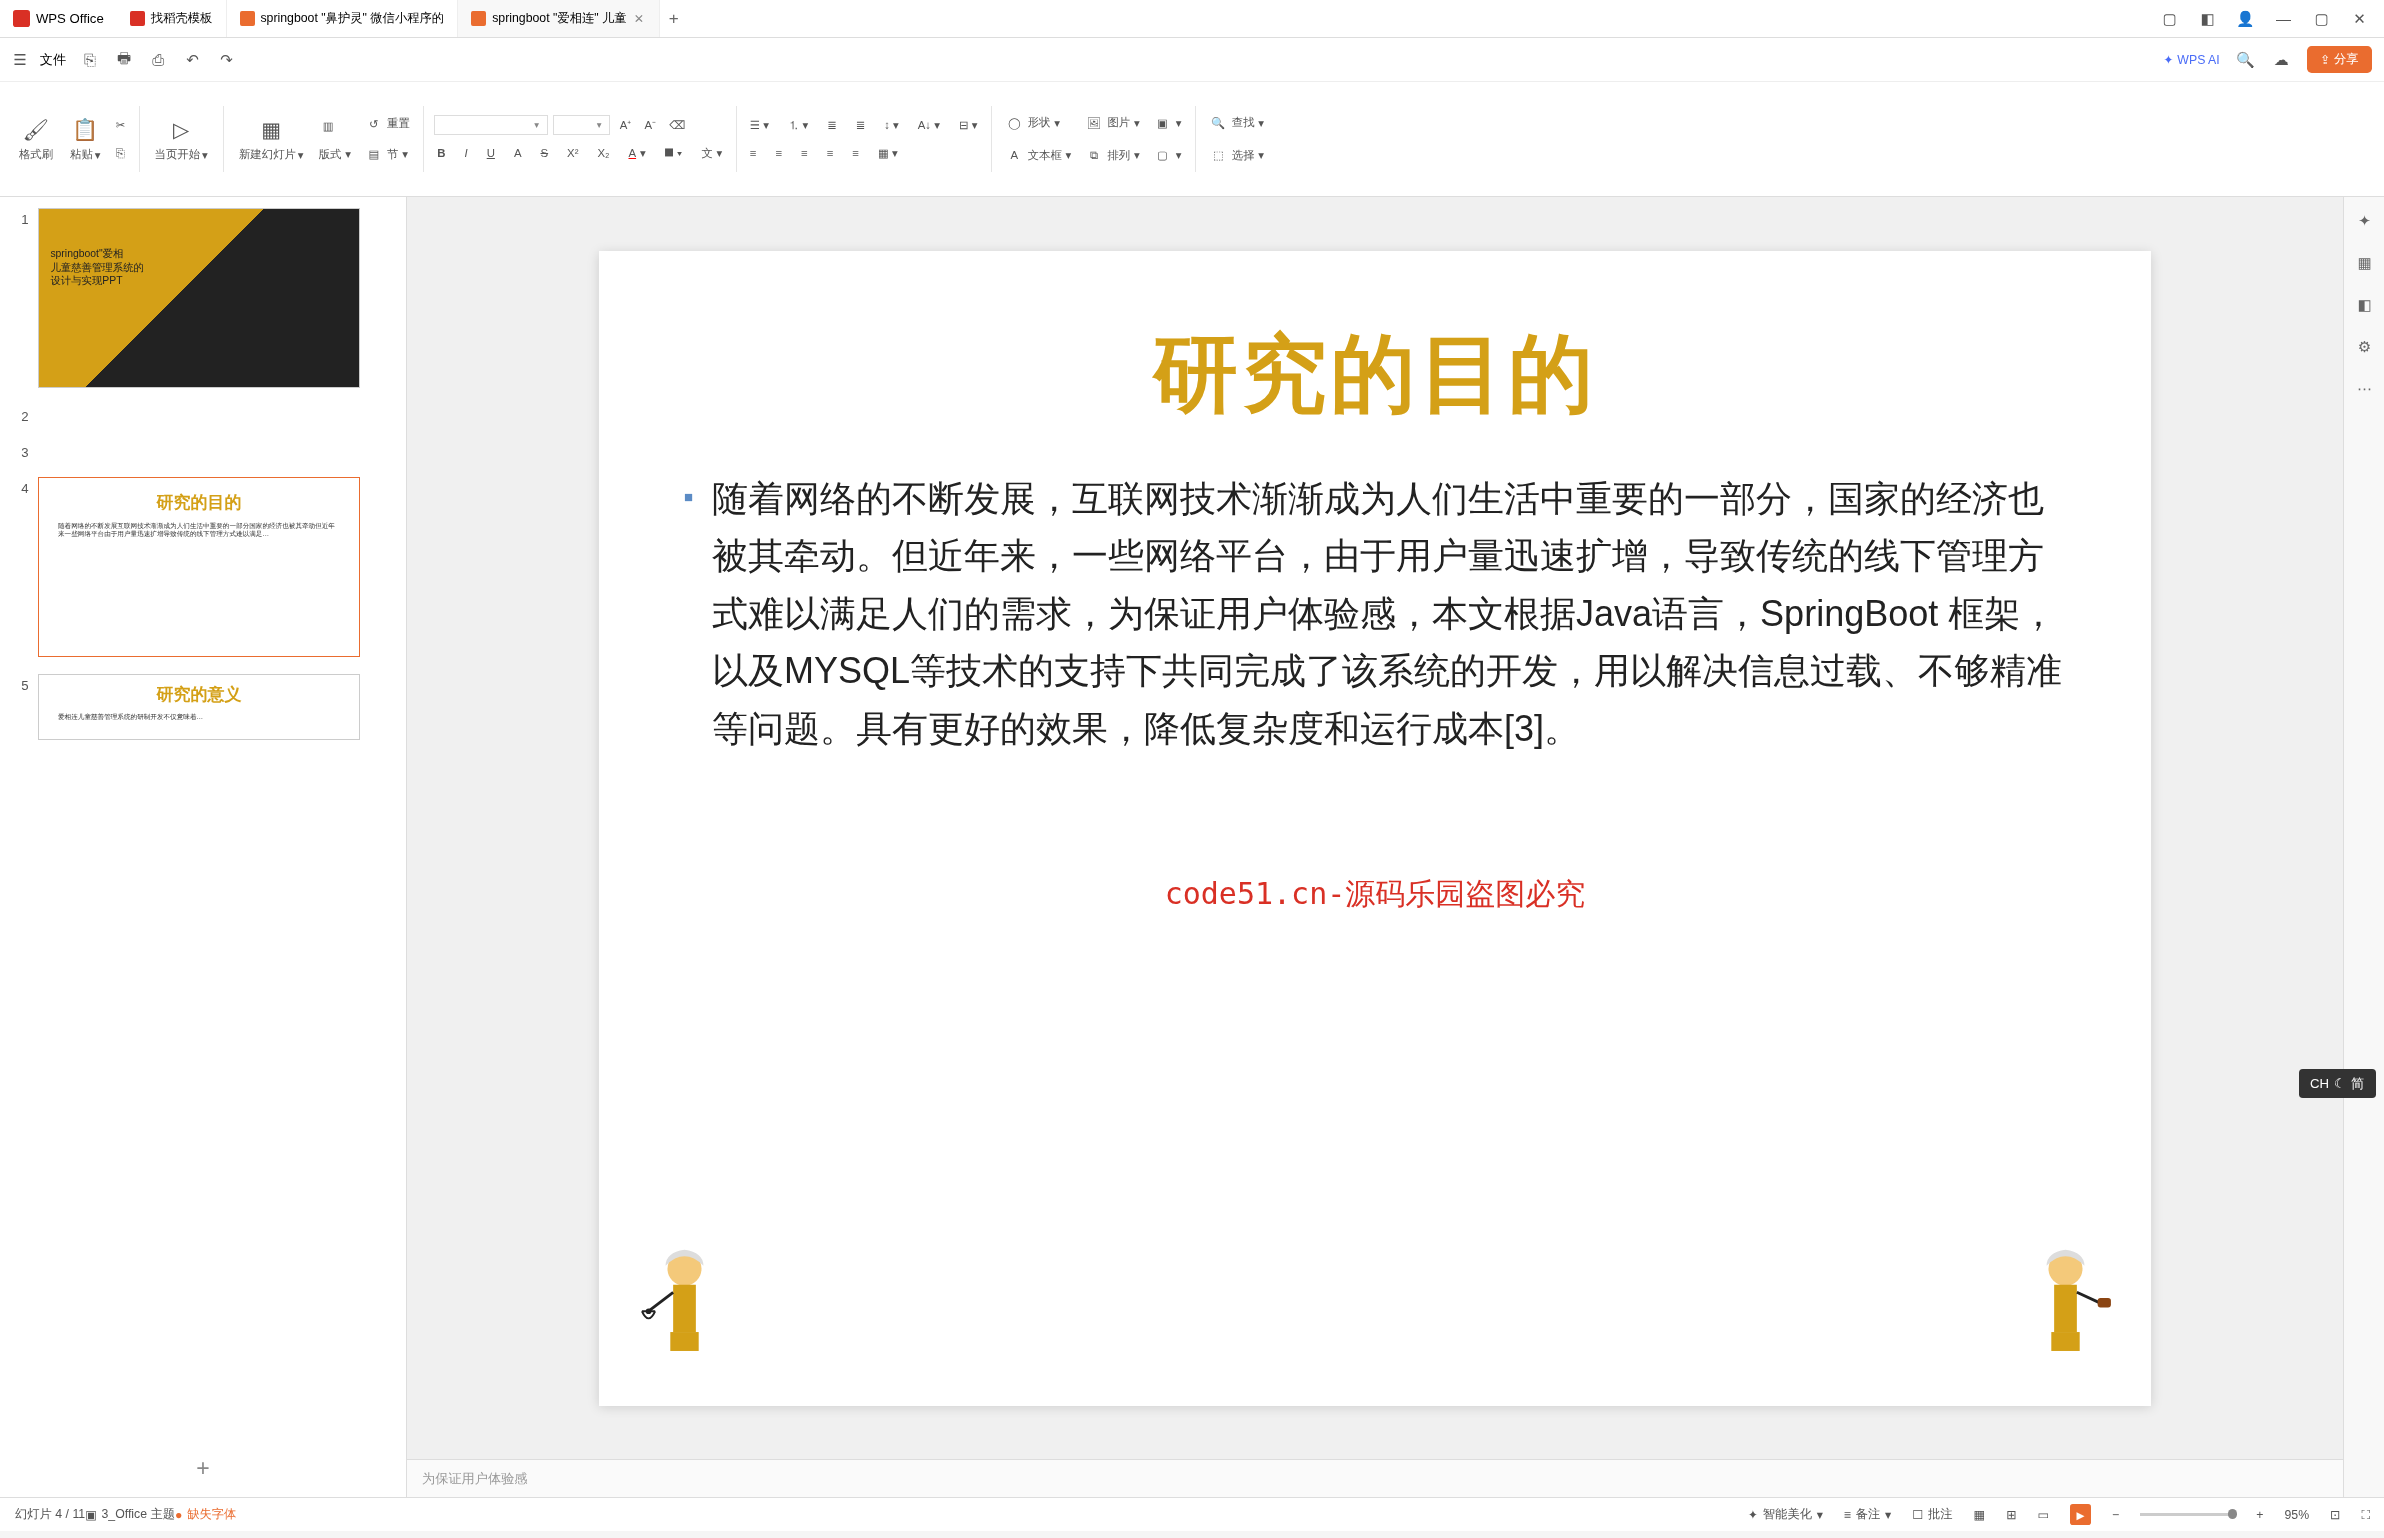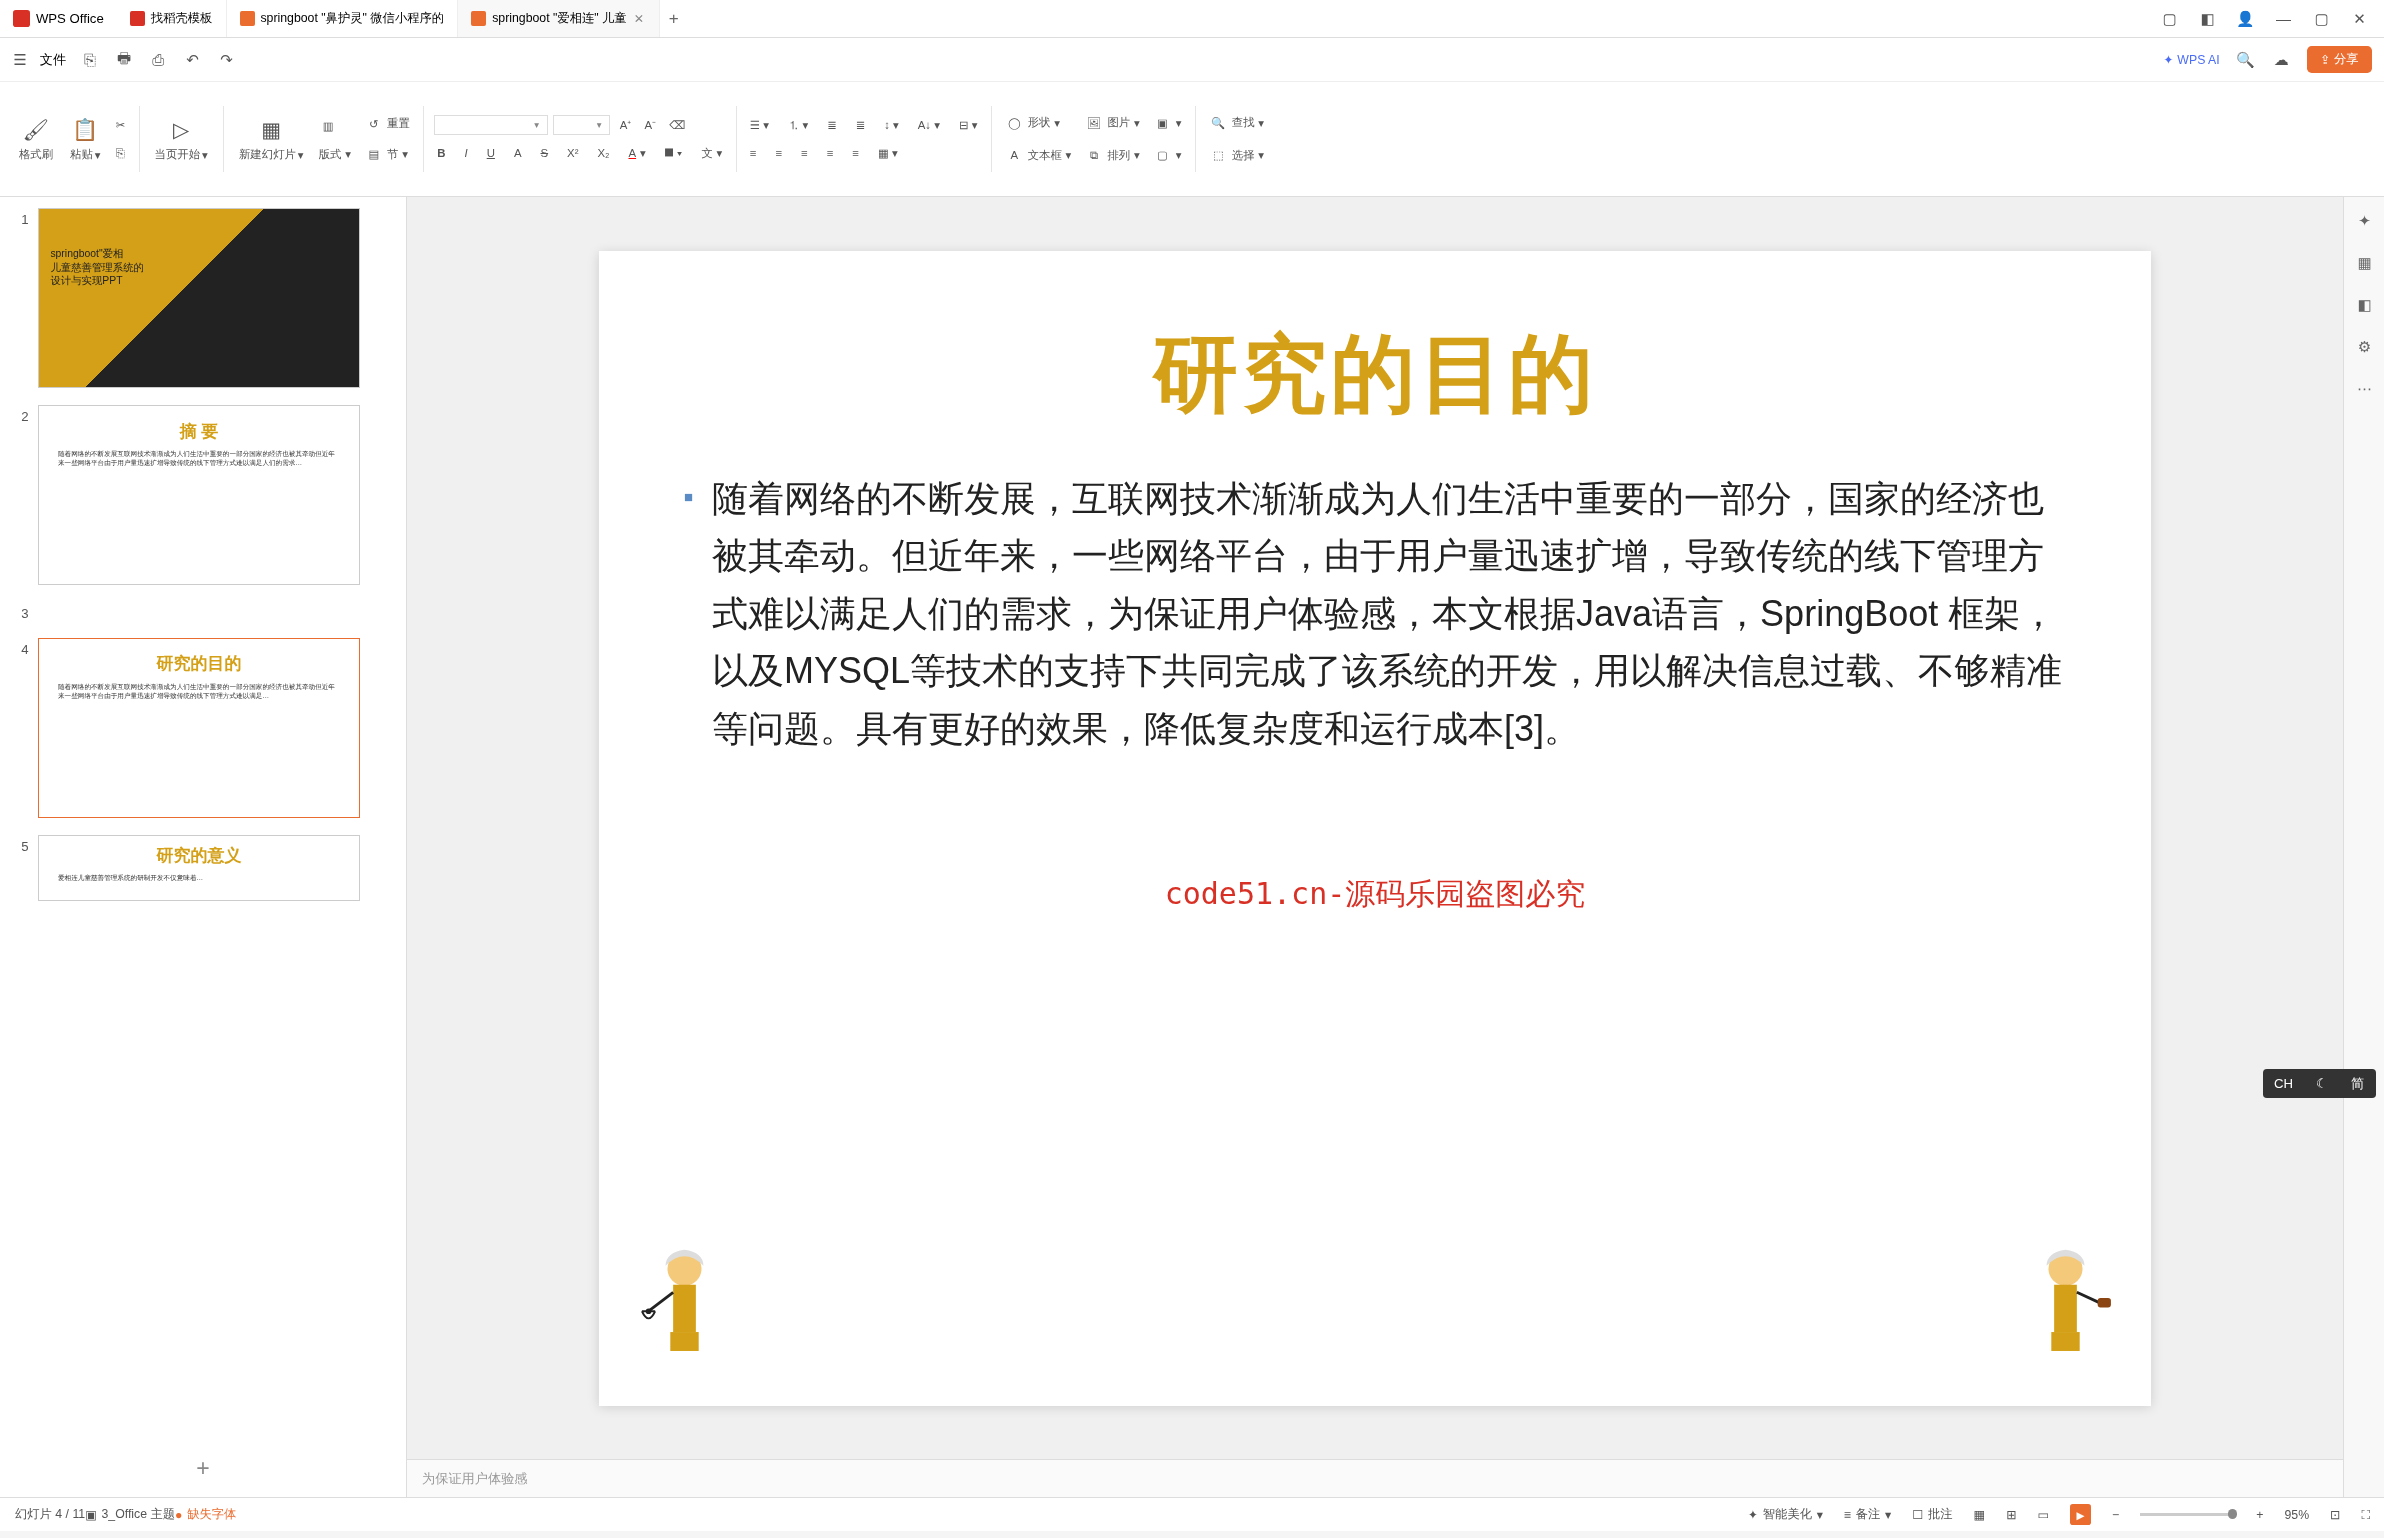--- a/index.html
+++ b/index.html
@@ -85,21 +85,21 @@
 
 
 .statusbar { height: 34px; background: #fff; border-top: 0.9px solid #ddd; display: flex; align-items: center; padding: 0 15px; font-size: 12.3px; color: #555; position: relative; z-index: 10; }
 .status-right { margin-left: auto; display: flex; align-items: center; gap: 21px; }
 .status-item { display: flex; align-items: center; gap: 4.7px; cursor: pointer; }
 .play-btn { width: 21px; height: 21px; background: #ea6c2f; border-radius: 2.8px; display: flex; align-items: center; justify-content: center; color: #fff; font-size: 10.4px; }
 .zoom-slider { width: 95px; height: 2.8px; background: #ccc; position: relative; }
 .zoom-handle { position: absolute; width: 9.5px; height: 9.5px; background: #888; border-radius: 50%; top: -3.8px; left: 92%; }
 
 
-.ime-badge { position: absolute; right: 9.5px; top: 1069px; background: #333; color: #fff; padding: 5.7px 11.4px; border-radius: 3.8px; font-size: 13.2px; display: flex; align-items: center; gap: 23px; z-index: 100; }
+.ime-badge { position: absolute; right: 9.5px; top: 1069px; background: #333; color: #fff; padding: 5.7px 11.4px; border-radius: 3.8px; font-size: 13.2px; display: flex; align-items: center; gap: 5px; z-index: 100; }
 
 svg { display: block; }
 </style>
 </head>
 <body>
 
 <div class="watermark" style="top:74px;left:95px">code51.cn</div>
 <div class="watermark" style="top:74px;left:360px">code51.cn</div>
 <div class="watermark" style="top:74px;left:1136px">code51.cn</div>
 <div class="watermark" style="top:74px;left:2214px">code51.cn</div>
@@ -325,24 +325,20 @@
       <div class="thumb-row">
         <div class="thumb-num">1</div>
         <div class="thumb" style="background:linear-gradient(135deg,#d4a017 45%,#222 45%)">
           <div style="position:absolute;top:38px;left:11.4px;font-size:10.4px;color:#222;line-height:1.3;white-space:pre">springboot"爱相
 儿童慈善管理系统的
 设计与实现PPT</div>
         </div>
       </div>
       <div class="thumb-row">
         <div class="thumb-num">2</div>
-        <div class="thumb">
-          <div class="thumb-title">摘  要</div>
-          <div class="thumb-body">随着网络的不断发展互联网技术渐渐成为人们生活中重要的一部分国家的经济也被其牵动但近年来一些网络平台由于用户量迅速扩增导致传统的线下管理方式难以满足人们的需求…</div>
-        </div>
       </div>
       <div class="thumb-row">
         <div class="thumb-num">3</div>
       </div>
       <div class="thumb-row">
         <div class="thumb-num">4</div>
         <div class="thumb selected">
           <div class="thumb-title">研究的目的</div>
           <div class="thumb-body">随着网络的不断发展互联网技术渐渐成为人们生活中重要的一部分国家的经济也被其牵动但近年来一些网络平台由于用户量迅速扩增导致传统的线下管理方式难以满足…</div>
         </div>

